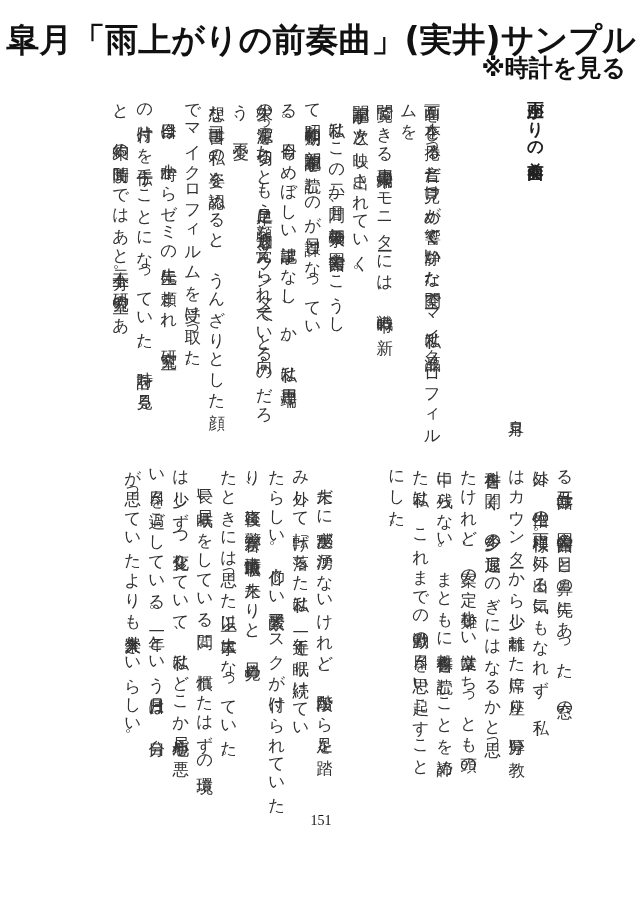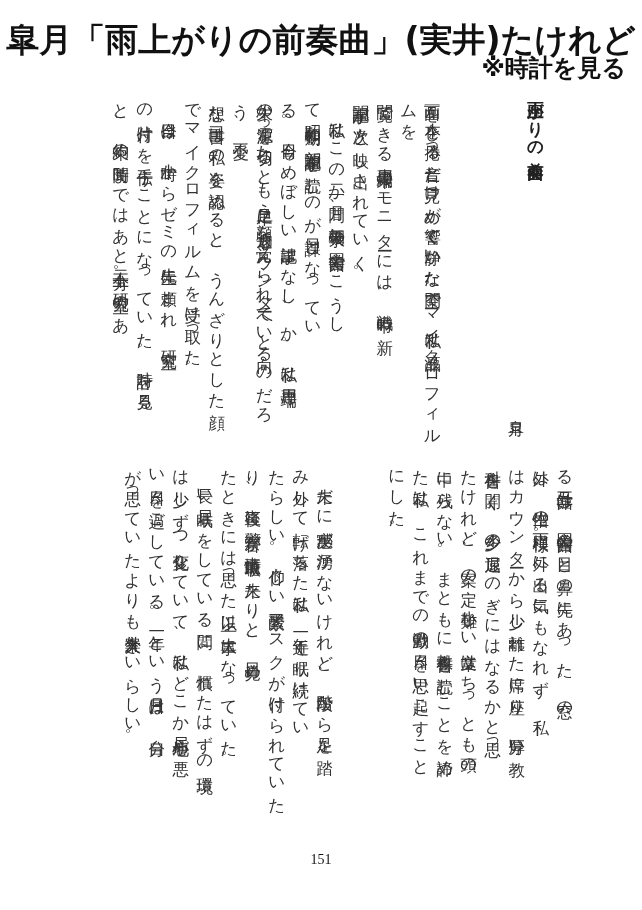--- a/index.html
+++ b/index.html
@@ -4,26 +4,26 @@
 <style>
   html, body { margin: 0; padding: 0; background: #ffffff; }
   body { width: 642px; height: 910px; position: relative; overflow: hidden; font-family: "DejaVu Sans", sans-serif; color: #222; }
   .banner-title { position: absolute; top: 18px; left: 0; width: 642px; text-align: center; font-size: 33px; font-weight: bold; color: #111; letter-spacing: 0px; font-family: "DejaVu Sans", sans-serif; }
   .banner-note { position: absolute; top: 52px; right: 16px; font-size: 24px; font-weight: bold; color: #111; font-family: "DejaVu Sans", sans-serif; }
   .vcol { position: absolute; writing-mode: vertical-rl; font-family: "DejaVu Serif", serif; font-size: 16.5px; line-height: 23.3px; letter-spacing: 1.4px; color: #333; white-space: pre-wrap; }
   .upper { top: 92px; height: 360px; }
   .lower { top: 458px; height: 370px; }
   .title-col { position: absolute; top: 88px; left: 524px; writing-mode: vertical-rl; font-family: "DejaVu Sans", sans-serif; font-weight: bold; font-size: 16.5px; letter-spacing: 1px; color: #222; }
   .author-col { position: absolute; top: 408px; left: 505px; writing-mode: vertical-rl; font-family: "DejaVu Serif", serif; font-size: 16px; letter-spacing: 2px; color: #333; }
-  .page-num { position: absolute; top: 852px; left: 0; width: 642px; text-align: center; font-family: "Liberation Serif", serif; font-size: 14px; color: #111; }
+  .page-num { position: absolute; top: 813px; left: 0; width: 642px; text-align: center; font-family: "Liberation Serif", serif; font-size: 14px; color: #111; }
 </style>
 </head>
 <body>
 
-<div class="banner-title">皐月「雨上がりの前奏曲」(実井)たけれど</div>
+<div class="banner-title">皐月「雨上がりの前奏曲」(実井)サンプル</div>
 <div class="banner-note">※時計を見る</div>
 
 <div class="title-col">雨上がりの前奏曲</div>
 <div class="author-col">皐月</div>
 
 <div class="vcol upper" style="left:421px">　本を捲る音だけが響く静かな空間で、私は液晶</div>
 <div class="vcol upper" style="left:397px">画面をじっと見つめていた。マイクロフィルムを</div>
 <div class="vcol upper" style="left:373px">閲覧できる専用端末のモニターには、戦時中の新</div>
 <div class="vcol upper" style="left:349px">聞記事が次々と映し出されていく。</div>
 <div class="vcol upper" style="left:325px">　私はこの二か月間、毎朝大学の図書館でこうし</div>

